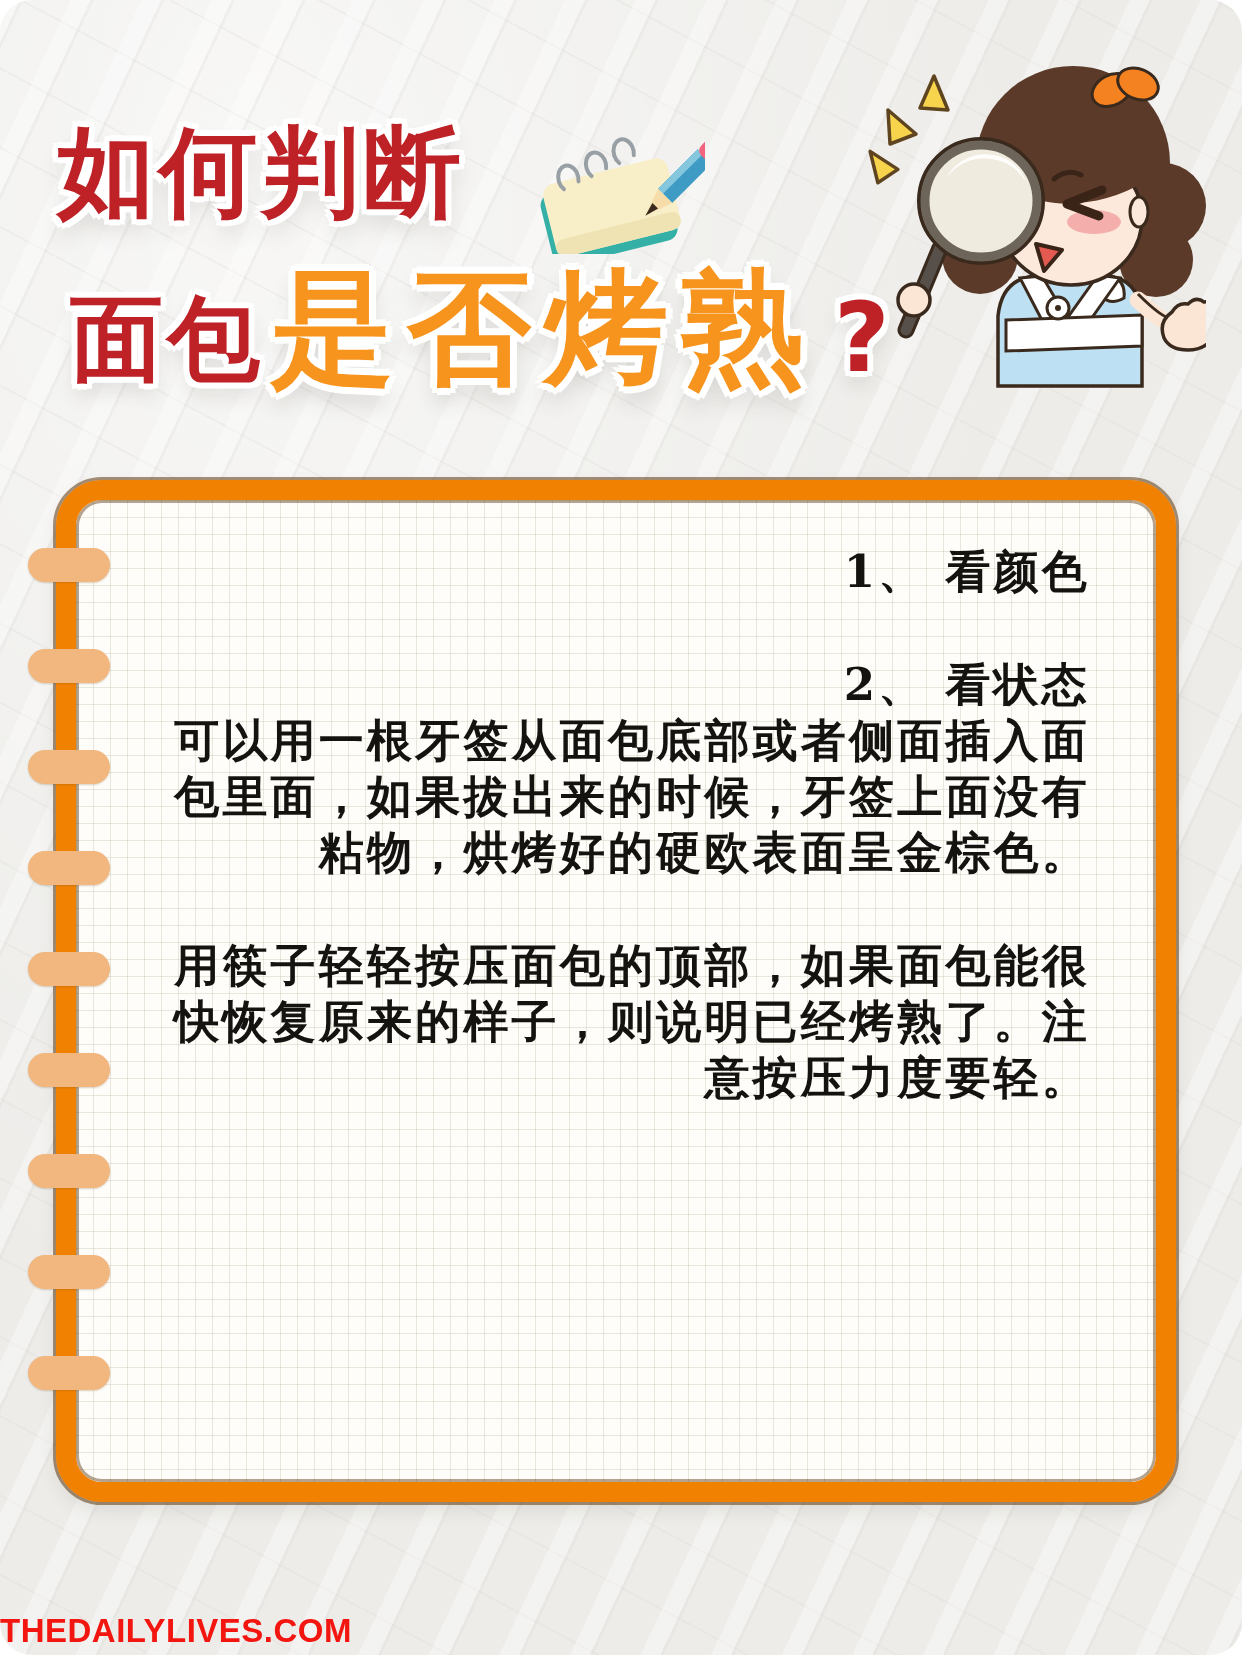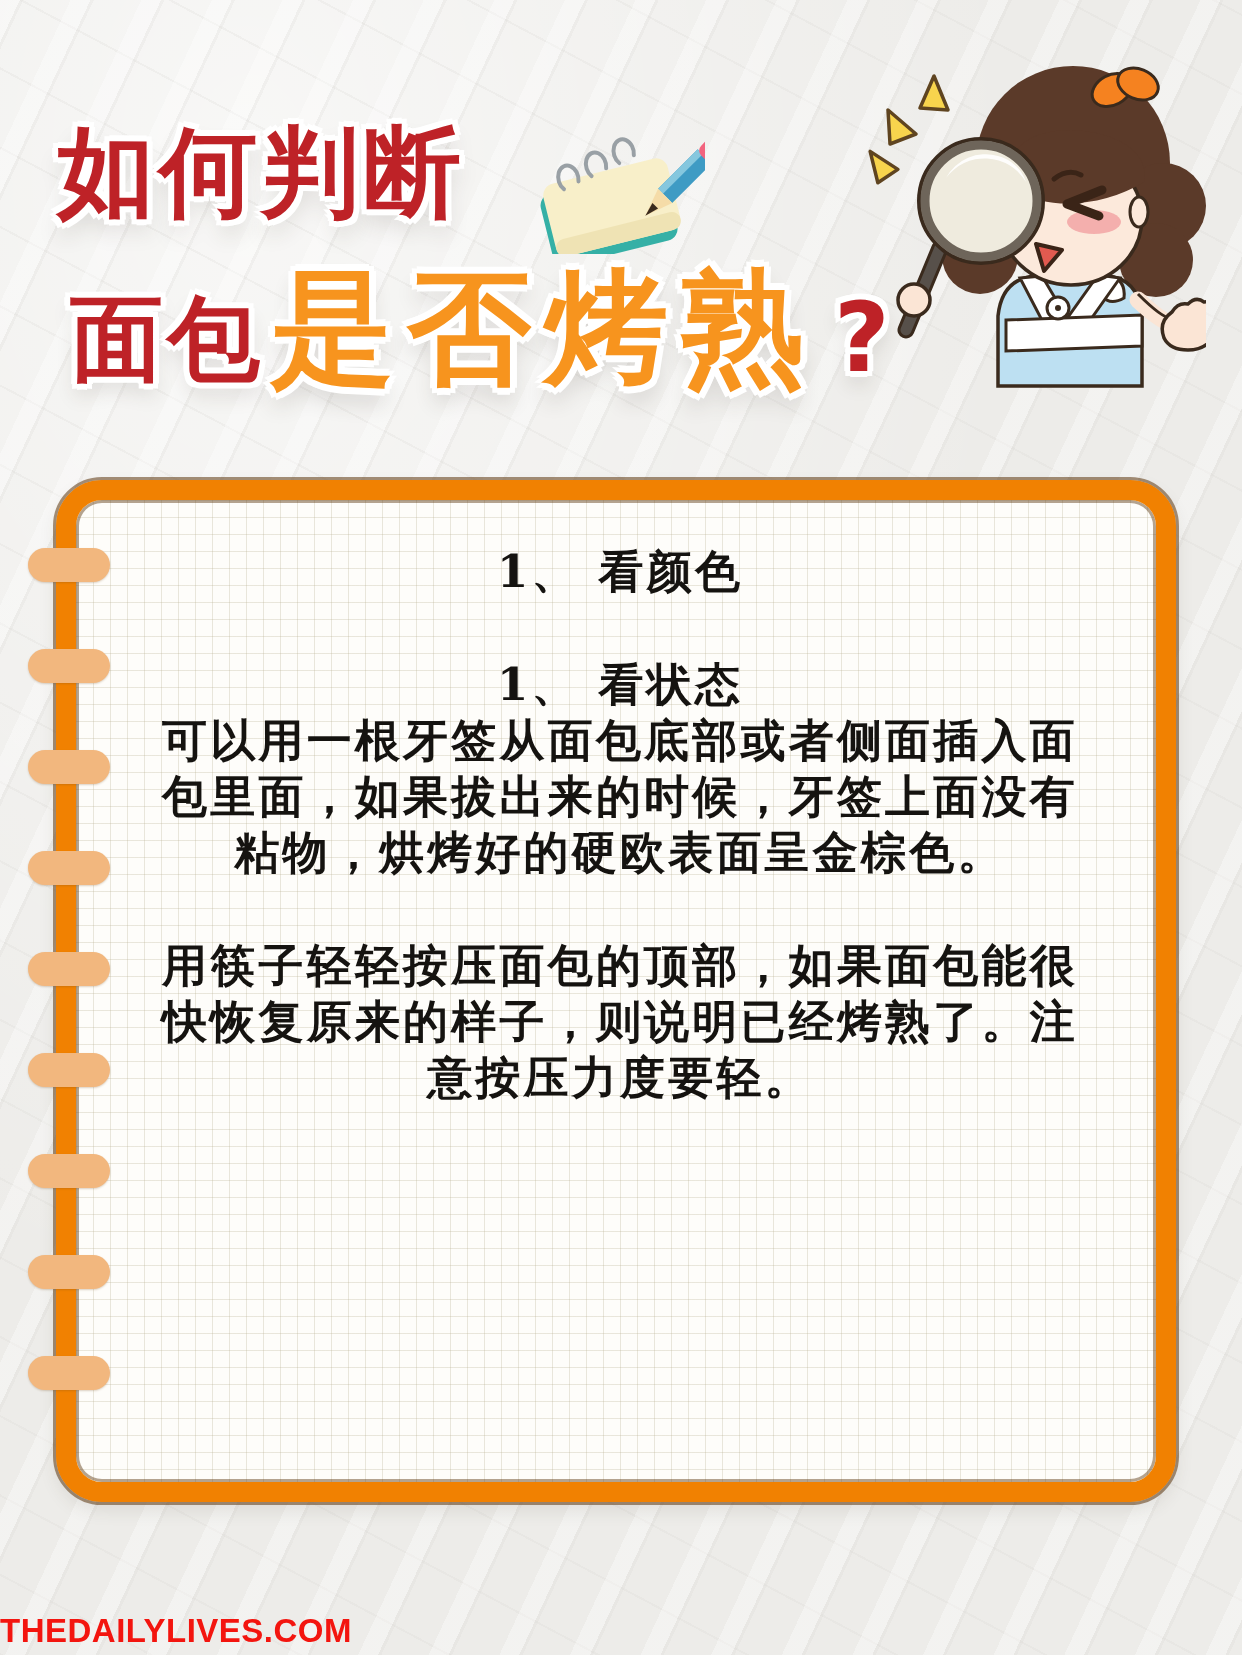--- a/index.html
+++ b/index.html
@@ -6,20 +6,21 @@
   .page{
     position:relative;
     width:1242px;height:1655px;
     overflow:hidden;
     background-color:#EDECE9;
     background-image:
       repeating-linear-gradient(115deg, rgba(255,255,255,0.35) 0 18px, rgba(210,208,204,0.18) 18px 21px, rgba(255,255,255,0) 21px 64px),
       repeating-linear-gradient(28deg, rgba(215,213,209,0.22) 0 2px, rgba(255,255,255,0) 2px 70px),
       radial-gradient(ellipse at 20% 10%, rgba(255,255,255,0.6), rgba(255,255,255,0) 55%);
     font-family:"Liberation Sans", sans-serif;
+    border-radius:32px;
   }
 
   
   .title-line1{
     position:absolute;left:57px;top:118px;
     font-family:"DejaVu Sans", sans-serif;
     font-weight:900;font-size:98px;line-height:1.12;
     letter-spacing:4px;color:#BE2227;
     text-shadow:-5px -5px 0 #fff,5px -5px 0 #fff,-5px 5px 0 #fff,5px 5px 0 #fff,
                 -6px 0 0 #fff,6px 0 0 #fff,0 -6px 0 #fff,0 6px 0 #fff,
@@ -67,21 +68,21 @@
       linear-gradient(rgba(186,176,146,0.30) 1px, transparent 1px),
       linear-gradient(90deg, rgba(186,176,146,0.30) 1px, transparent 1px);
     background-size:17px 17px;
     z-index:1;
   }
   .card-content{
     position:absolute;left:74px;top:44px;width:940px;
     font-family:"DejaVu Serif","Liberation Serif",serif;
     font-weight:600;color:#151310;
     font-size:45px;line-height:56px;letter-spacing:3.2px;
-    word-break:break-all;line-break:anywhere;text-align:center;
+    word-break:break-all;line-break:anywhere;text-align:right;
   }
   .section{margin:0 0 57px 0;}
   .section:last-child{margin-bottom:0;}
   .section-heading{white-space:nowrap;}
 
   
   .tabs{
     position:absolute;left:28px;top:548px;width:82px;height:842px;
     display:flex;flex-direction:column;justify-content:space-between;
     z-index:2;
@@ -187,21 +188,21 @@
       <circle cx="56" cy="262" r="16" fill="#FBE5D5" stroke="#3A2A1D" stroke-width="3.5"></circle>
     </g>
   </svg>
 
   <div class="card">
     <div class="card-content">
       <div class="section">
         <div class="section-heading">1、 看颜色</div>
       </div>
       <div class="section">
-        <div class="section-heading">1、 看状态</div>
+        <div class="section-heading">2、 看状态</div>
         <div class="section-body">可以用一根牙签从面包底部或者侧面插入面包里面，如果拔出来的时候，牙签上面没有粘物，烘烤好的硬欧表面呈金棕色。</div>
       </div>
       <div class="section">
         <div class="section-body">用筷子轻轻按压面包的顶部，如果面包能很快恢复原来的样子，则说明已经烤熟了。注意按压力度要轻。</div>
       </div>
     </div>
   </div>
 
   <div class="tabs">
       <div class="tab" style="background: rgb(242, 183, 126);"></div>

